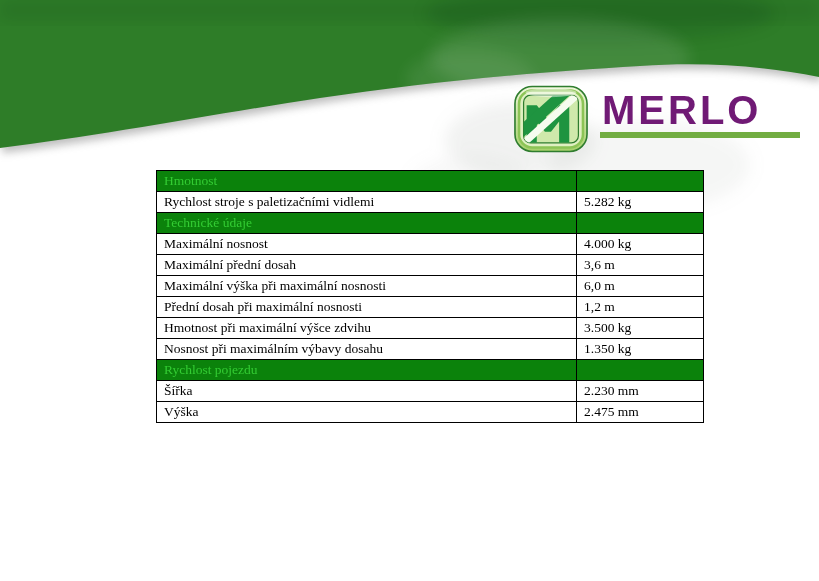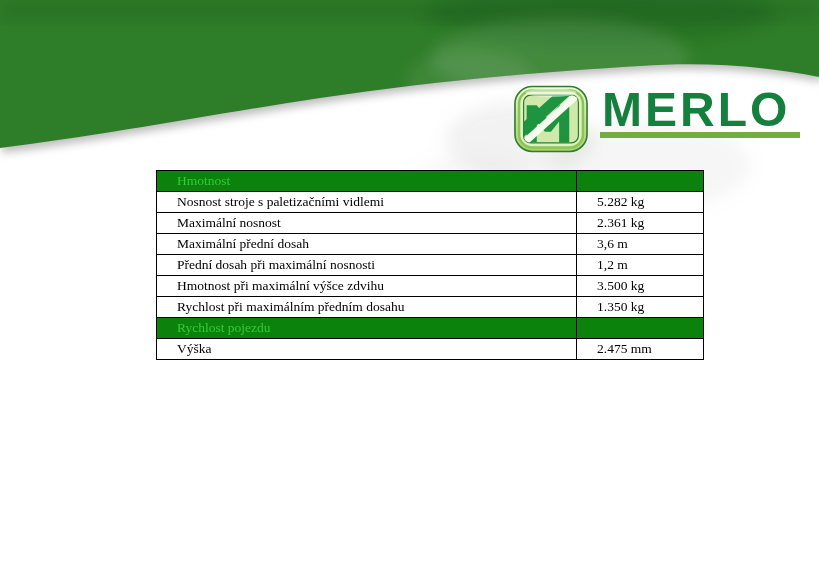--- a/index.html
+++ b/index.html
@@ -27,24 +27,24 @@
     position: absolute;
     left: 513px; top: 85px;
     width: 76px; height: 68px;
   }
   .logo-wordmark {
     position: absolute;
     left: 602px; top: 90px;
     width: 210px;
     font-family: "Liberation Sans", sans-serif;
     font-weight: bold;
-    font-size: 48px;
+    font-size: 40px;
     line-height: 40px;
     letter-spacing: 3px;
-    color: #15803d;
+    color: #701a75;
     white-space: nowrap;
   }
   .logo-underline {
     position: absolute;
     left: 600px; top: 132px;
     width: 200px; height: 6px;
     background: #72ad42;
   }
 
   
@@ -56,21 +56,21 @@
     table-layout: fixed;
     background: #ffffff;
   }
   table.spec td {
     border: 1px solid #000000;
     height: 20px;
     vertical-align: middle;
     font-family: "Liberation Serif", serif;
     font-size: 13.5px;
     color: #000000;
-    padding: 0 4px 0 20px;
+    padding: 0 4px 0 7px;
     overflow: hidden;
     white-space: nowrap;
   }
   table.spec col.c-label { width: 420px; }
   table.spec col.c-value { width: 127px; }
   table.spec tr.section td {
     background: #0b820b;
     color: #33cc33;
   }
 </style>
@@ -138,46 +138,58 @@
     <colgroup>
         <col class="c-label">
         <col class="c-value">
       </colgroup>
     <tbody>
       <tr class="section">
         <td>Hmotnost</td>
         <td></td>
       </tr>
       <tr>
-        <td>Nosnost stroje s paletizačními vidlemi</td>
+        <td>Rychlost stroje s paletizačními vidlemi</td>
         <td>5.282 kg</td>
+      </tr>
+      <tr class="section">
+        <td>Technické údaje</td>
+        <td></td>
       </tr>
       <tr>
         <td>Maximální nosnost</td>
-        <td>2.361 kg</td>
+        <td>4.000 kg</td>
       </tr>
       <tr>
         <td>Maximální přední dosah</td>
         <td>3,6 m</td>
+      </tr>
+      <tr>
+        <td>Maximální výška při maximální nosnosti</td>
+        <td>6,0 m</td>
       </tr>
       <tr>
         <td>Přední dosah při maximální nosnosti</td>
         <td>1,2 m</td>
       </tr>
       <tr>
         <td>Hmotnost při maximální výšce zdvihu</td>
         <td>3.500 kg</td>
       </tr>
       <tr>
-        <td>Rychlost při maximálním předním dosahu</td>
+        <td>Nosnost při maximálním výbavy dosahu</td>
         <td>1.350 kg</td>
       </tr>
       <tr class="section">
         <td>Rychlost pojezdu</td>
         <td></td>
+      </tr>
+      <tr>
+        <td>Šířka</td>
+        <td>2.230 mm</td>
       </tr>
       <tr>
         <td>Výška</td>
         <td>2.475 mm</td>
       </tr>
     </tbody>
   </table>
 
 </div>
 

